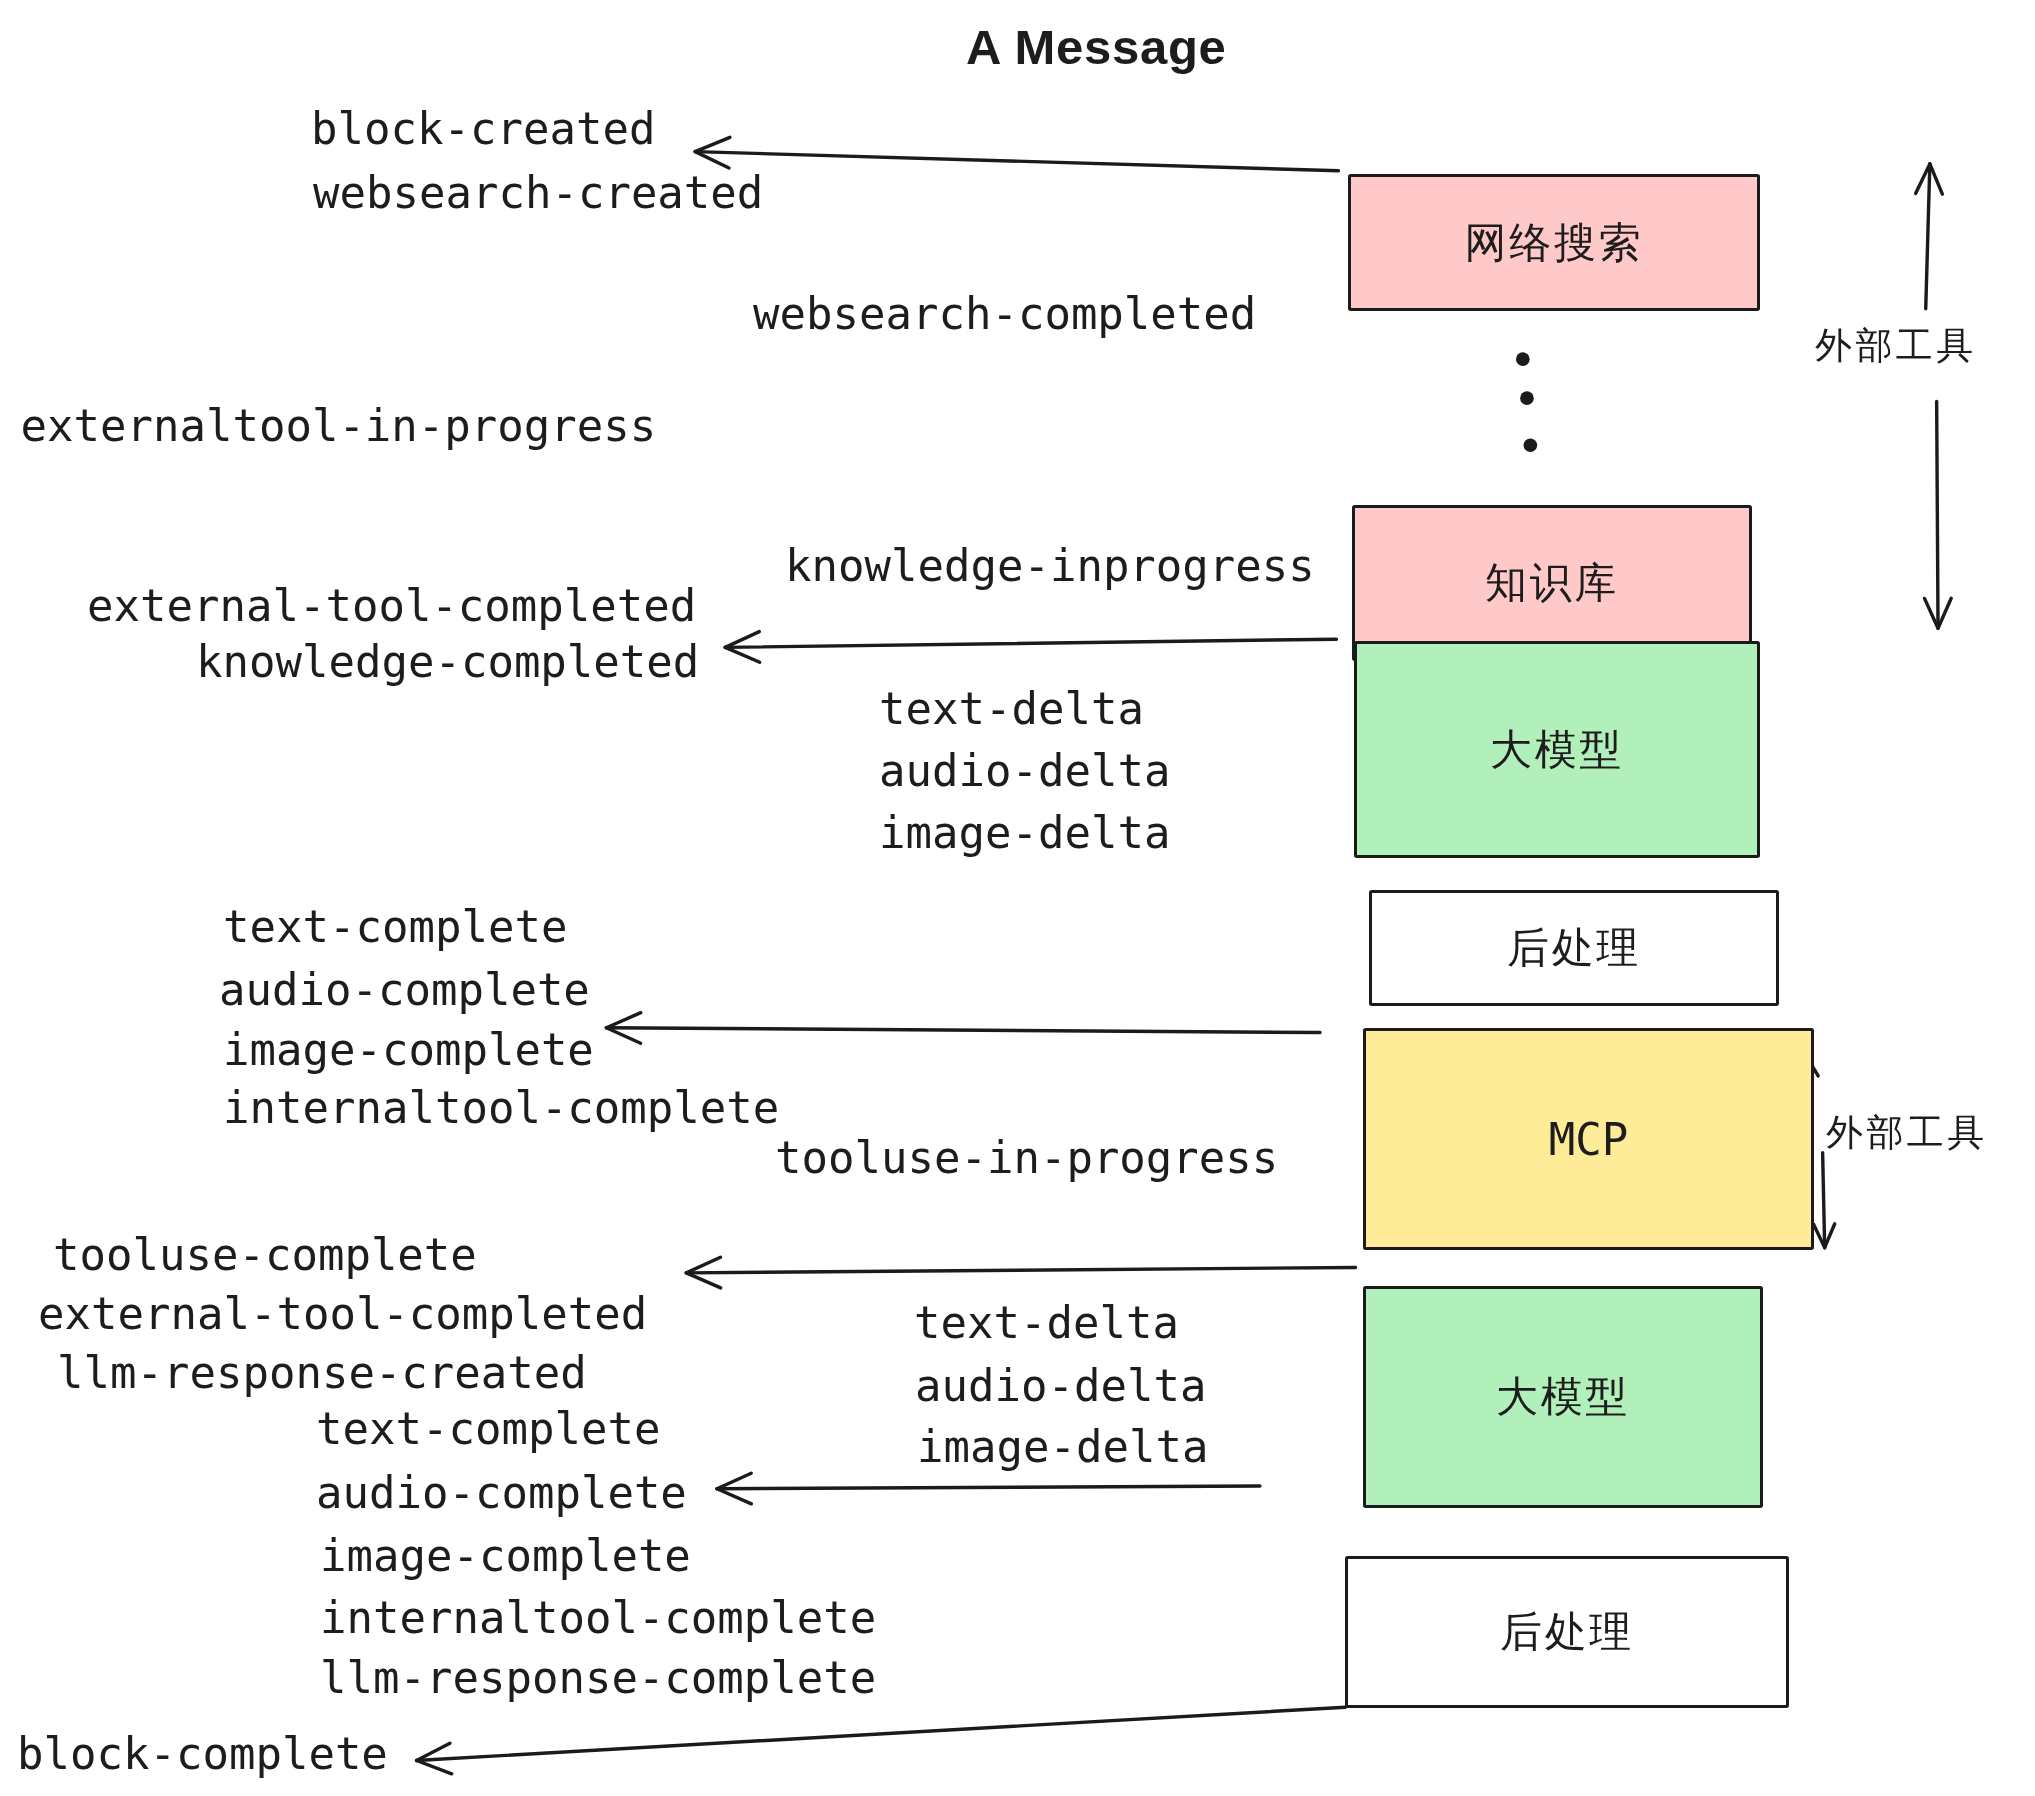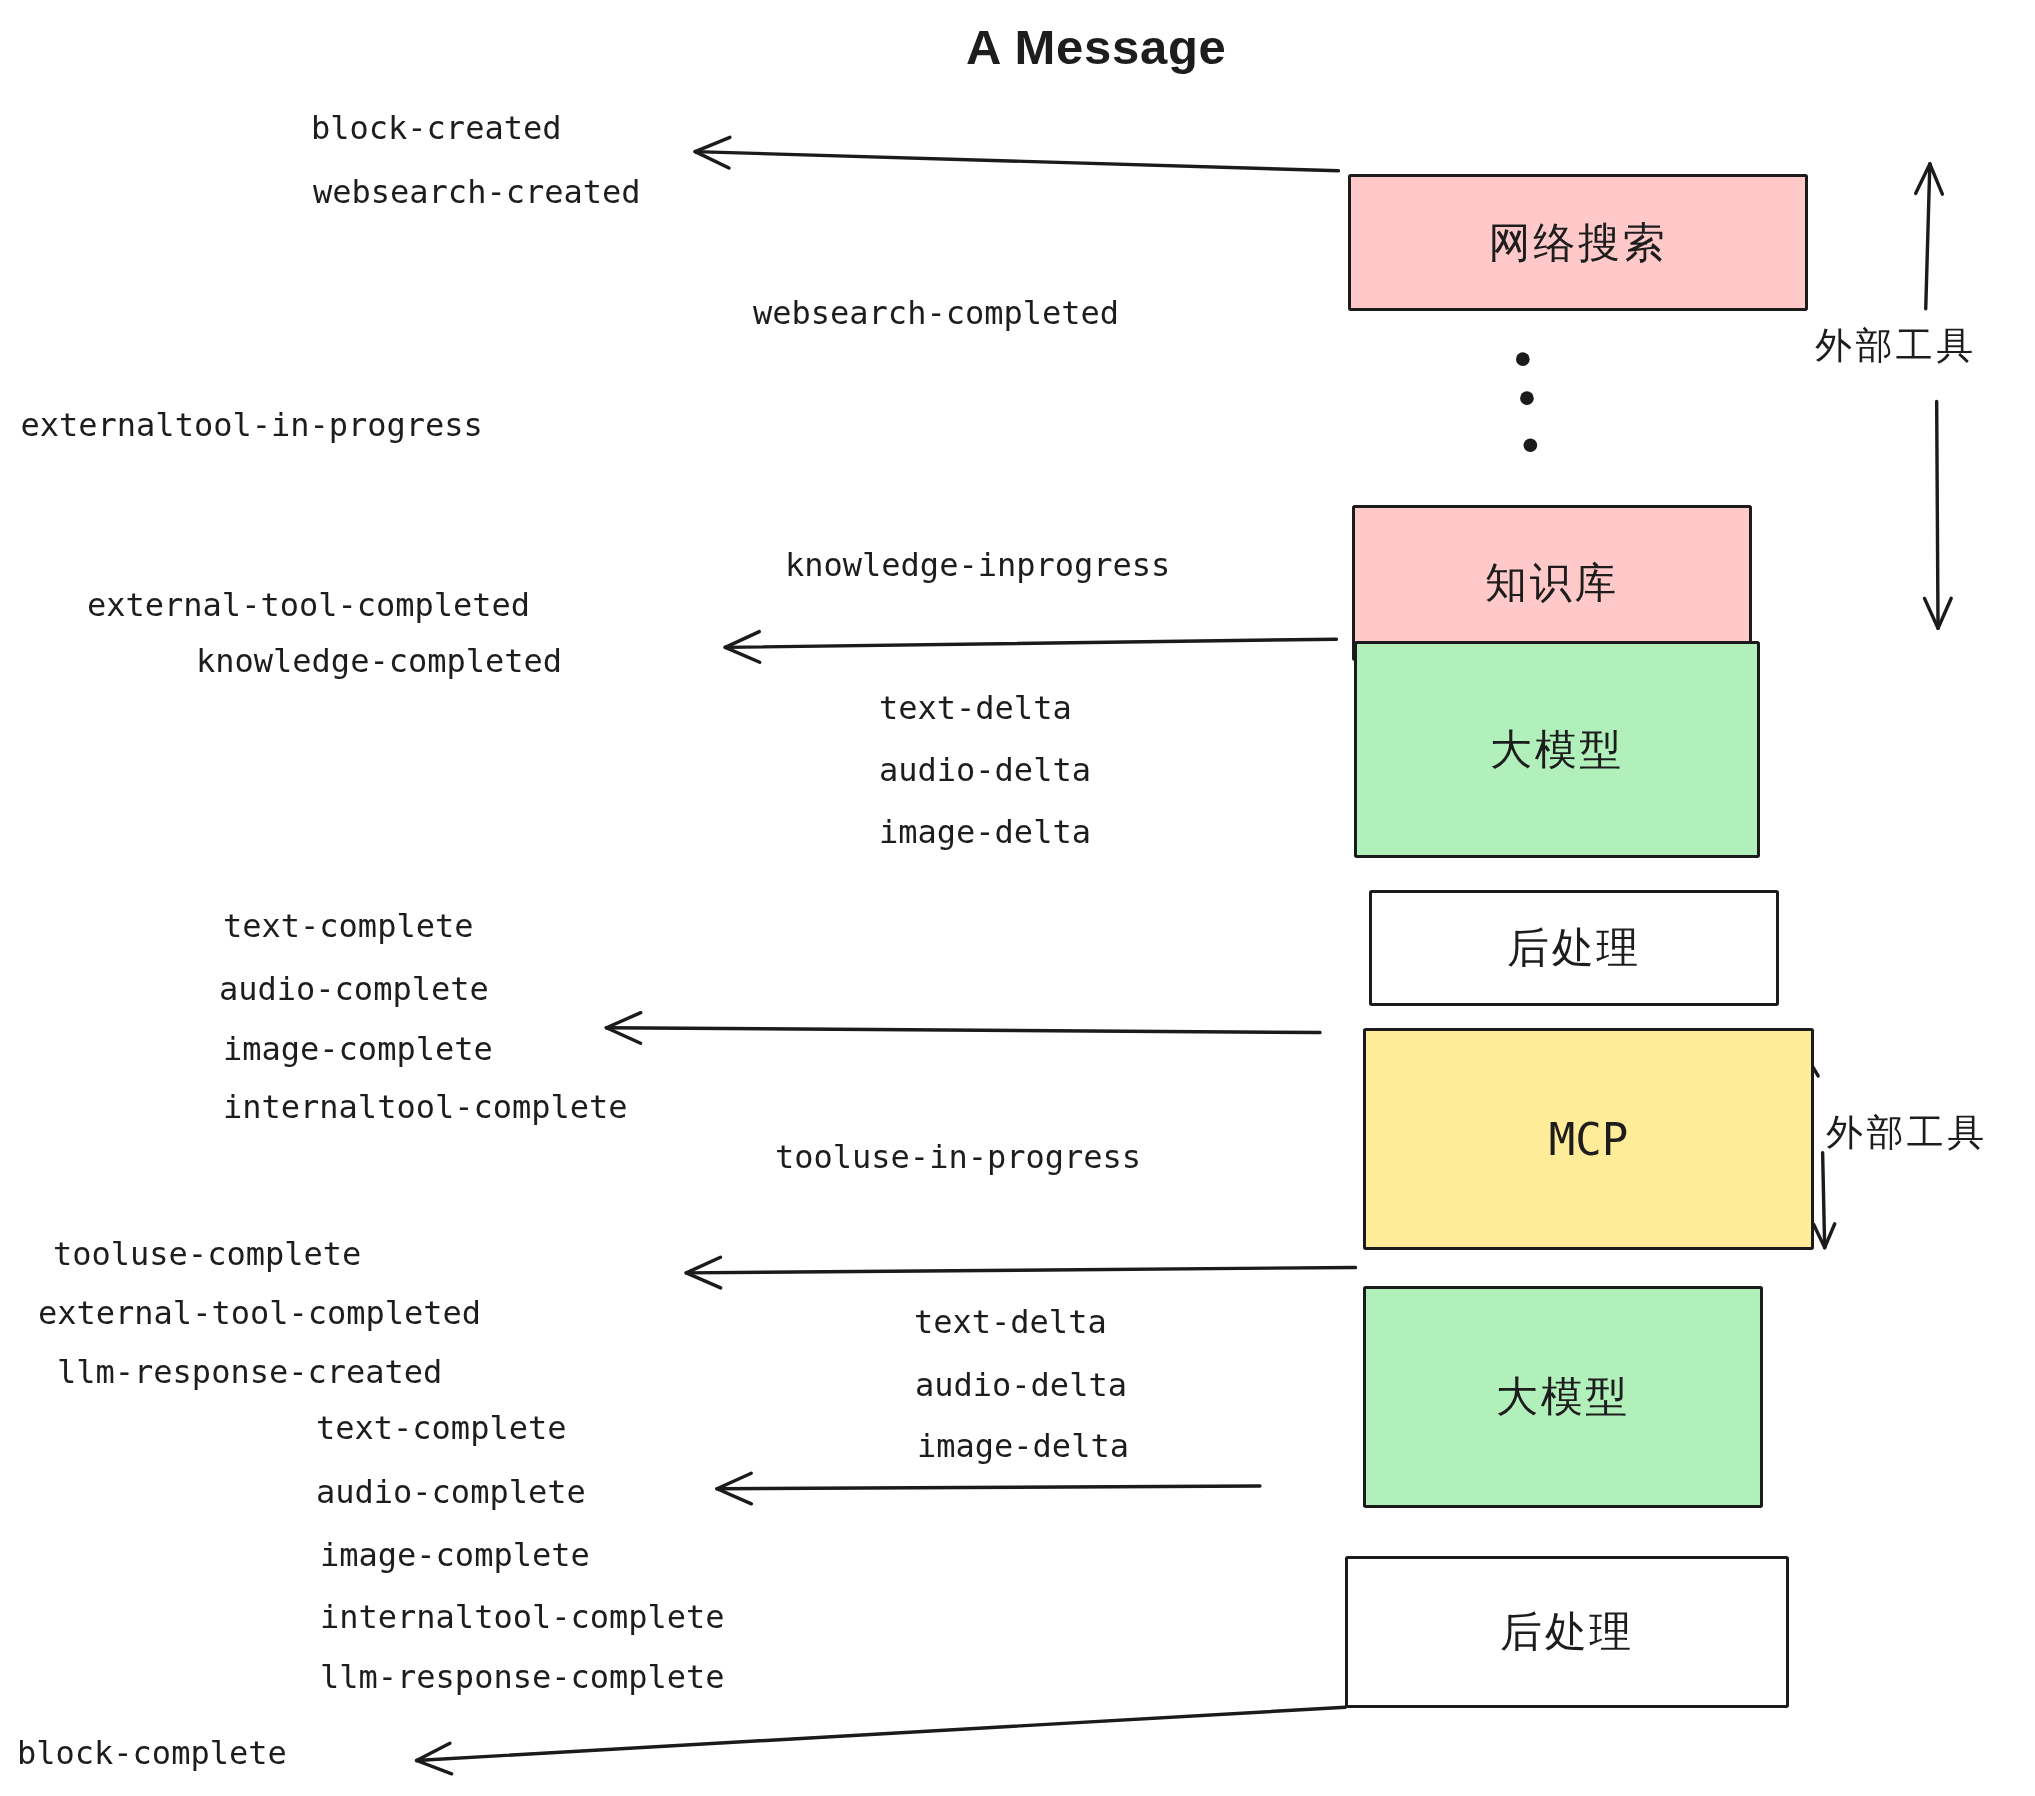--- a/index.html
+++ b/index.html
@@ -15,21 +15,21 @@
     position:absolute;
     font-family:Liberation Sans, sans-serif;
     font-size:49px;
     font-weight:600;
     letter-spacing:0.7px;
     white-space:nowrap;
     color:#1d1d1d;
   }
   .event-label{
     position:absolute;
-    font-size:32px;
+    font-size:44px;
     line-height:53px;
     white-space:nowrap;
     color:#1d1d1d;
   }
   .node{
     position:absolute;
     box-sizing:border-box;
     border:3.4px solid #1b1b1b;
     border-radius:2.7px;
     display:flex;
@@ -120,21 +120,21 @@
     <div class="event-label" style="left: 57px; top: 1346px;">llm-response-created</div>
     <div class="event-label" style="left: 914px; top: 1296px;">text-delta</div>
     <div class="event-label" style="left: 915px; top: 1359px;">audio-delta</div>
     <div class="event-label" style="left: 917px; top: 1420px;">image-delta</div>
     <div class="event-label" style="left: 316px; top: 1402px;">text-complete</div>
     <div class="event-label" style="left: 316px; top: 1466px;">audio-complete</div>
     <div class="event-label" style="left: 320px; top: 1529px;">image-complete</div>
     <div class="event-label" style="left: 320px; top: 1591px;">internaltool-complete</div>
     <div class="event-label" style="left: 320px; top: 1651px;">llm-response-complete</div>
     <div class="event-label" style="left: 17px; top: 1727px;">block-complete</div>
-    <div class="node" style="left: 1348px; top: 174px; width: 460px; height: 137px; background: rgb(255, 201, 201);">
+    <div class="node" style="left: 1348px; top: 174px; width: 412px; height: 137px; background: rgb(255, 201, 201);">
       <span class="node-label">网络搜索</span>
     </div>
     <div class="node" style="left: 1352px; top: 505px; width: 400px; height: 156px; background: rgb(255, 201, 201); justify-content: center;">
       <span class="node-label">知识库</span>
     </div>
     <div class="node" style="left: 1354px; top: 641px; width: 406px; height: 217px; background: rgb(178, 240, 187);">
       <span class="node-label">大模型</span>
     </div>
     <div class="node" style="left: 1369px; top: 890px; width: 410px; height: 116px; background: rgb(255, 255, 255);">
       <span class="node-label">后处理</span>

